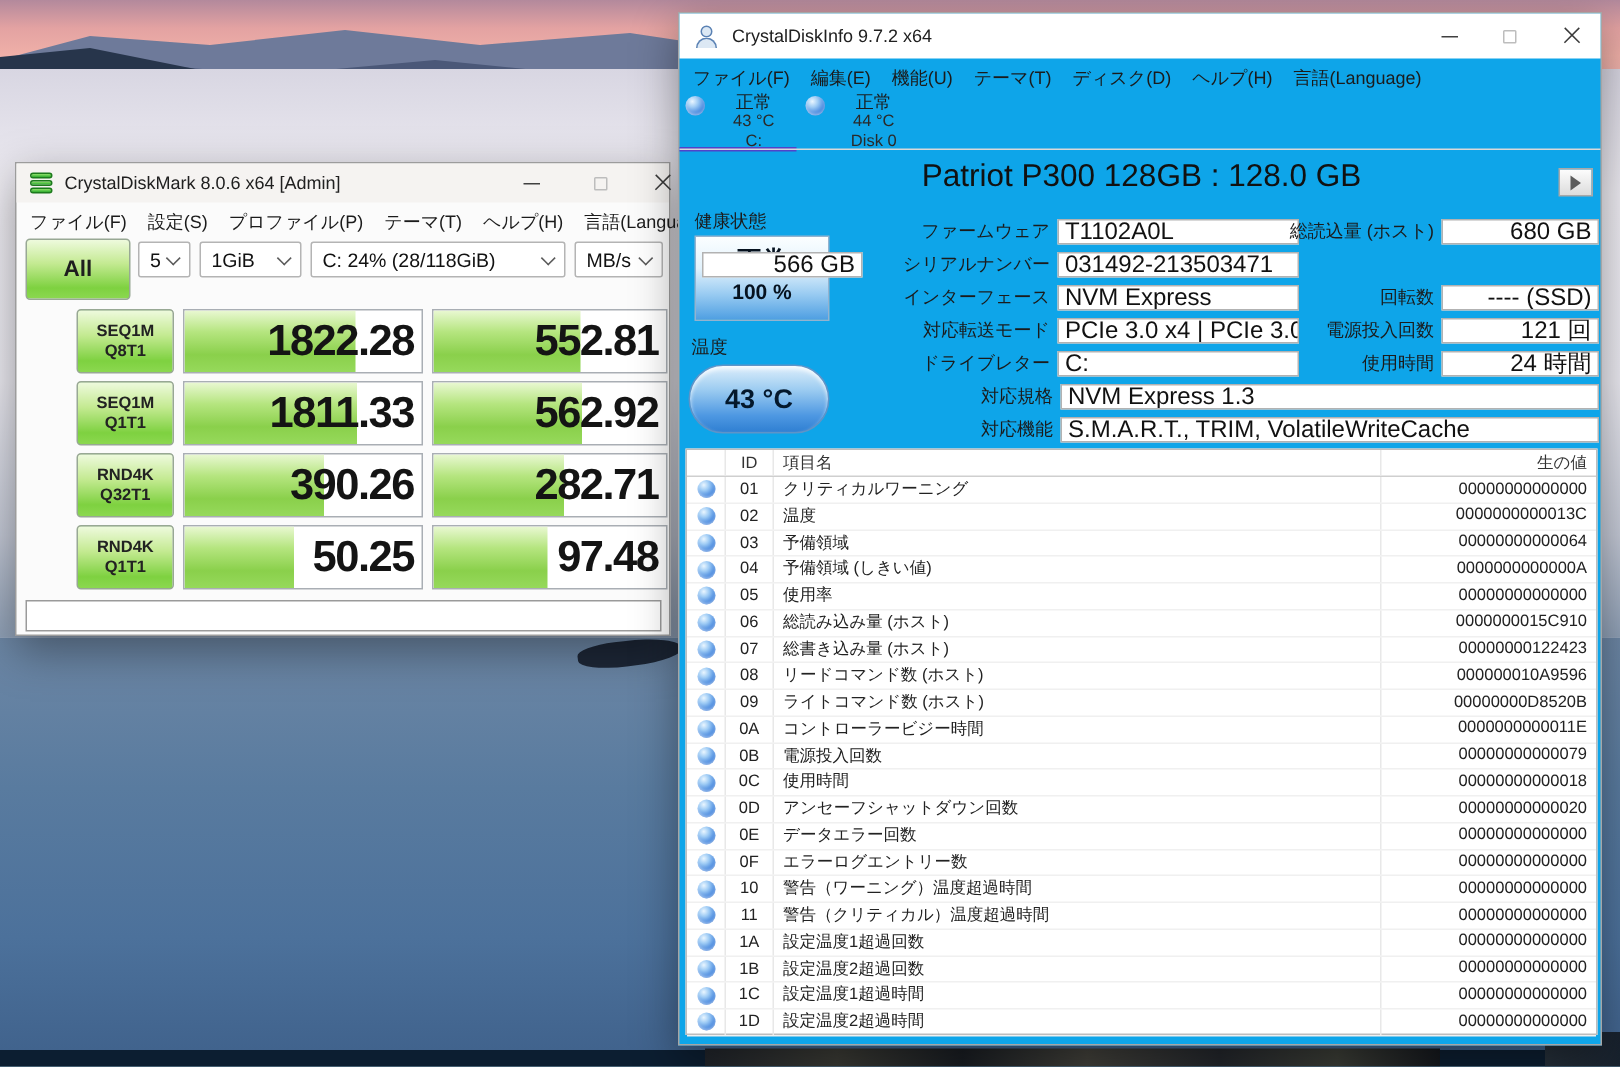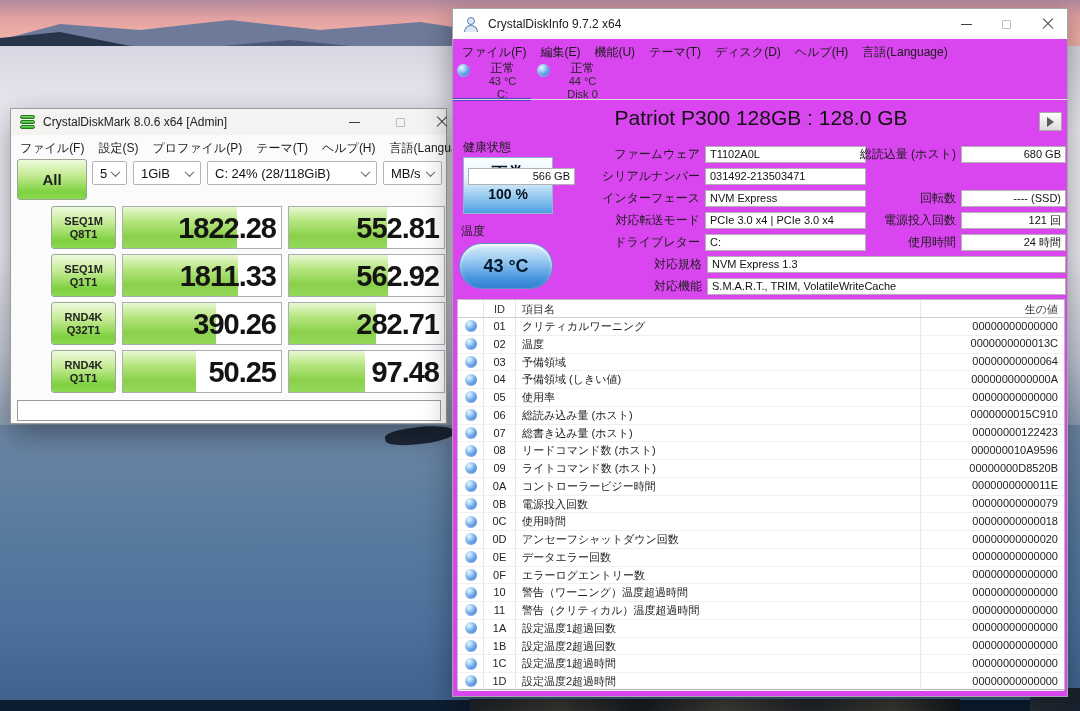--- a/index.html
+++ b/index.html
@@ -54,21 +54,21 @@
   .rowlbl{width:70px;height:43px;border:1px solid #98a894;border-radius:3px;background:linear-gradient(180deg,#eefadd 0%,#c4ea92 40%,#7ed140 82%,#8bd84f 100%);display:flex;flex-direction:column;align-items:center;justify-content:center;line-height:13px;}
   .rowlbl div{font-size:11px;font-weight:bold;color:#222;}
   .cell{position:relative;height:43px;border:1px solid #a9aeb4;background:#fff;overflow:hidden;}
   .cell-read{width:172px;margin-left:6px;}
   .cell-write{width:169px;margin-left:6px;}
   .fill{position:absolute;left:0;top:0;bottom:0;background:linear-gradient(180deg,#e9f8d2 0%,#b5e57f 35%,#8ad04b 72%,#96d95b 100%);}
   .cell .val{position:absolute;right:5px;top:50%;transform:translateY(-50%);font-size:29px;font-weight:bold;color:#141414;letter-spacing:-1px;}
   #cdm-comment{position:absolute;left:6px;top:291px;width:424px;height:21px;border:1px solid #9a9a9a;background:#fff;font-size:12px;padding:0 4px;}
 
   
-  #cdi{left:452px;top:8px;width:616px;height:689px;background:#d946ef;border:1px solid #a6a6a6;}
+  #cdi{left:452px;top:8px;width:616px;height:689px;background:#0ea5e9;border:1px solid #a6a6a6;}
   #cdi .titlebar{height:30px;background:#fff;}
   #cdi-icon{width:16px;height:16px;margin:0 9px 0 10px;position:relative;}
   #cdi-icon .head{position:absolute;left:4px;top:1px;width:8px;height:8px;border-radius:50%;border:1.6px solid #5b82b4;background:#dce8f4;}
   #cdi-icon .body{position:absolute;left:1px;top:9px;width:14px;height:7px;border-radius:7px 7px 0 0;border:1.6px solid #5b82b4;border-bottom:none;background:#dce8f4;}
   #cdi .menubar{left:2px;top:31px;height:21px;}
   #cdi-tabs{position:absolute;left:0;top:53px;height:39px;display:flex;}
   .drive-tab{position:relative;width:80px;height:39px;display:flex;}
   .tab-orb{margin:2px 2px 0 4px;}
   .tab-texts{flex:1;text-align:center;line-height:13px;}
   .tab-status{font-size:12px;color:#1c1c1c;}
@@ -86,21 +86,21 @@
   #health-box .hs{font-size:17px;font-weight:bold;color:#06121f;margin-top:6px;line-height:20px;}
   #health-box .hp{font-size:14px;font-weight:bold;color:#06121f;line-height:20px;}
   #temp-label{left:8px;top:214px;width:90px;}
   #temp-pill{left:6px;top:234px;width:94px;height:46px;border-radius:23px;border:1px solid #5e94c8;background:linear-gradient(180deg,#ddeefb 0%,#9ecdf1 35%,#4e98e2 75%,#2f7fd2 100%);display:flex;align-items:center;justify-content:center;font-size:18px;font-weight:bold;color:#04182c;box-shadow:inset 0 2px 3px rgba(255,255,255,.8);}
   .fields{position:absolute;}
   #fields-left{left:0;top:134px;width:413px;}
   #fields-right{left:0;top:134px;width:613px;}
   #fields-wide{left:0;top:244px;width:613px;}
   .field-row{display:flex;height:22px;align-items:center;margin-left:15px;}
   .f-label{font-size:12px;color:#1b1b1b;text-align:right;white-space:nowrap;}
-  .f-value{height:17px;border:1px solid #b2b2b2;background:#fff;font-size:11px;color:#111;line-height:15px;padding:0 4px;white-space:nowrap;overflow:hidden;}
+  .f-value{height:17px;border:1px solid #b2b2b2;background:#fff;font-size:16px;color:#111;line-height:15px;padding:0 4px;white-space:nowrap;overflow:hidden;}
   #fields-left .f-label{width:243px;padding-right:5px;}
   #fields-left .f-value{width:165px;}
   #fields-right .f-label{width:503px;padding-right:5px;}
   #fields-right .f-value{width:107px;text-align:right;}
   #fields-wide .f-label{width:243px;padding-right:5px;}
   #fields-wide .f-value{width:365px;}
   #smart{left:4px;top:290px;width:608px;height:391px;border:1px solid #bdbdbd;background:#fff;}
   .t-row{display:flex;align-items:center;height:17.75px;border-bottom:1px solid #f0f0f0;}
   .t-head{height:18px;border-bottom:1px solid #cfcfcf;}
   .t-orb{width:26px;display:flex;justify-content:center;align-items:center;border-right:1px solid #e8e8e8;height:100%;}

